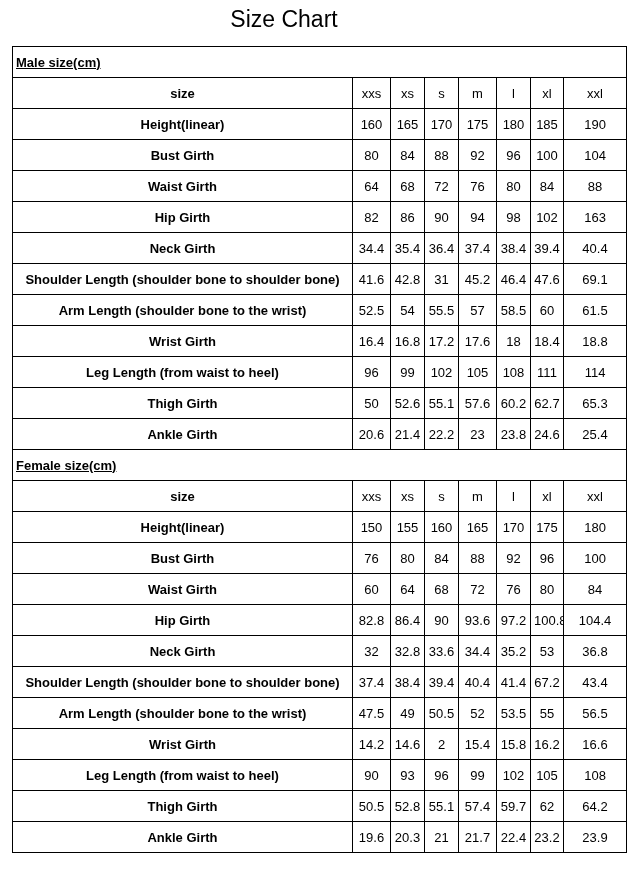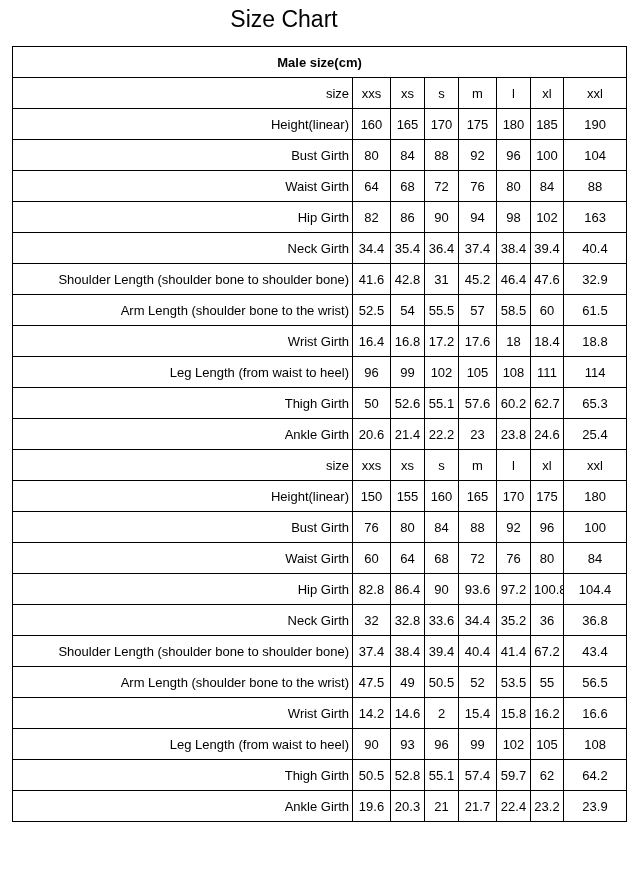--- a/index.html
+++ b/index.html
@@ -32,26 +32,28 @@
   table.size-table td {
     border: 1px solid #000000;
     font-size: 13px;
     padding: 0 3px;
     height: 30px;
     overflow: hidden;
     white-space: nowrap;
   }
   td.section-cell {
     font-weight: 700;
+    text-align: left;
+    padding-left: 4px;
+    text-decoration: underline;
+  }
+  td.label-cell {
     text-align: center;
     padding-left: 4px;
-  }
-  td.label-cell {
-    text-align: right;
-    padding-left: 4px;
+    font-weight: bold;
   }
   td.value-cell {
     text-align: center;
   }
   col.col-label { width: 340px; }
   col.col-xxs   { width: 38px; }
   col.col-xs    { width: 34px; }
   col.col-s     { width: 34px; }
   col.col-m     { width: 38px; }
   col.col-l     { width: 34px; }
@@ -139,21 +141,21 @@
           <td class="value-cell">40.4</td>
         </tr>
         <tr>
           <td class="label-cell">Shoulder Length (shoulder bone to shoulder bone)</td>
           <td class="value-cell">41.6</td>
           <td class="value-cell">42.8</td>
           <td class="value-cell">31</td>
           <td class="value-cell">45.2</td>
           <td class="value-cell">46.4</td>
           <td class="value-cell">47.6</td>
-          <td class="value-cell">32.9</td>
+          <td class="value-cell">69.1</td>
         </tr>
         <tr>
           <td class="label-cell">Arm Length (shoulder bone to the wrist)</td>
           <td class="value-cell">52.5</td>
           <td class="value-cell">54</td>
           <td class="value-cell">55.5</td>
           <td class="value-cell">57</td>
           <td class="value-cell">58.5</td>
           <td class="value-cell">60</td>
           <td class="value-cell">61.5</td>
@@ -192,20 +194,23 @@
           <td class="label-cell">Ankle Girth</td>
           <td class="value-cell">20.6</td>
           <td class="value-cell">21.4</td>
           <td class="value-cell">22.2</td>
           <td class="value-cell">23</td>
           <td class="value-cell">23.8</td>
           <td class="value-cell">24.6</td>
           <td class="value-cell">25.4</td>
         </tr>
         <tr>
+          <td class="section-cell" colspan="8">Female size(cm)</td>
+        </tr>
+        <tr>
           <td class="label-cell">size</td>
           <td class="value-cell">xxs</td>
           <td class="value-cell">xs</td>
           <td class="value-cell">s</td>
           <td class="value-cell">m</td>
           <td class="value-cell">l</td>
           <td class="value-cell">xl</td>
           <td class="value-cell">xxl</td>
         </tr>
         <tr>
@@ -248,21 +253,21 @@
           <td class="value-cell">100.8</td>
           <td class="value-cell">104.4</td>
         </tr>
         <tr>
           <td class="label-cell">Neck Girth</td>
           <td class="value-cell">32</td>
           <td class="value-cell">32.8</td>
           <td class="value-cell">33.6</td>
           <td class="value-cell">34.4</td>
           <td class="value-cell">35.2</td>
-          <td class="value-cell">36</td>
+          <td class="value-cell">53</td>
           <td class="value-cell">36.8</td>
         </tr>
         <tr>
           <td class="label-cell">Shoulder Length (shoulder bone to shoulder bone)</td>
           <td class="value-cell">37.4</td>
           <td class="value-cell">38.4</td>
           <td class="value-cell">39.4</td>
           <td class="value-cell">40.4</td>
           <td class="value-cell">41.4</td>
           <td class="value-cell">67.2</td>

